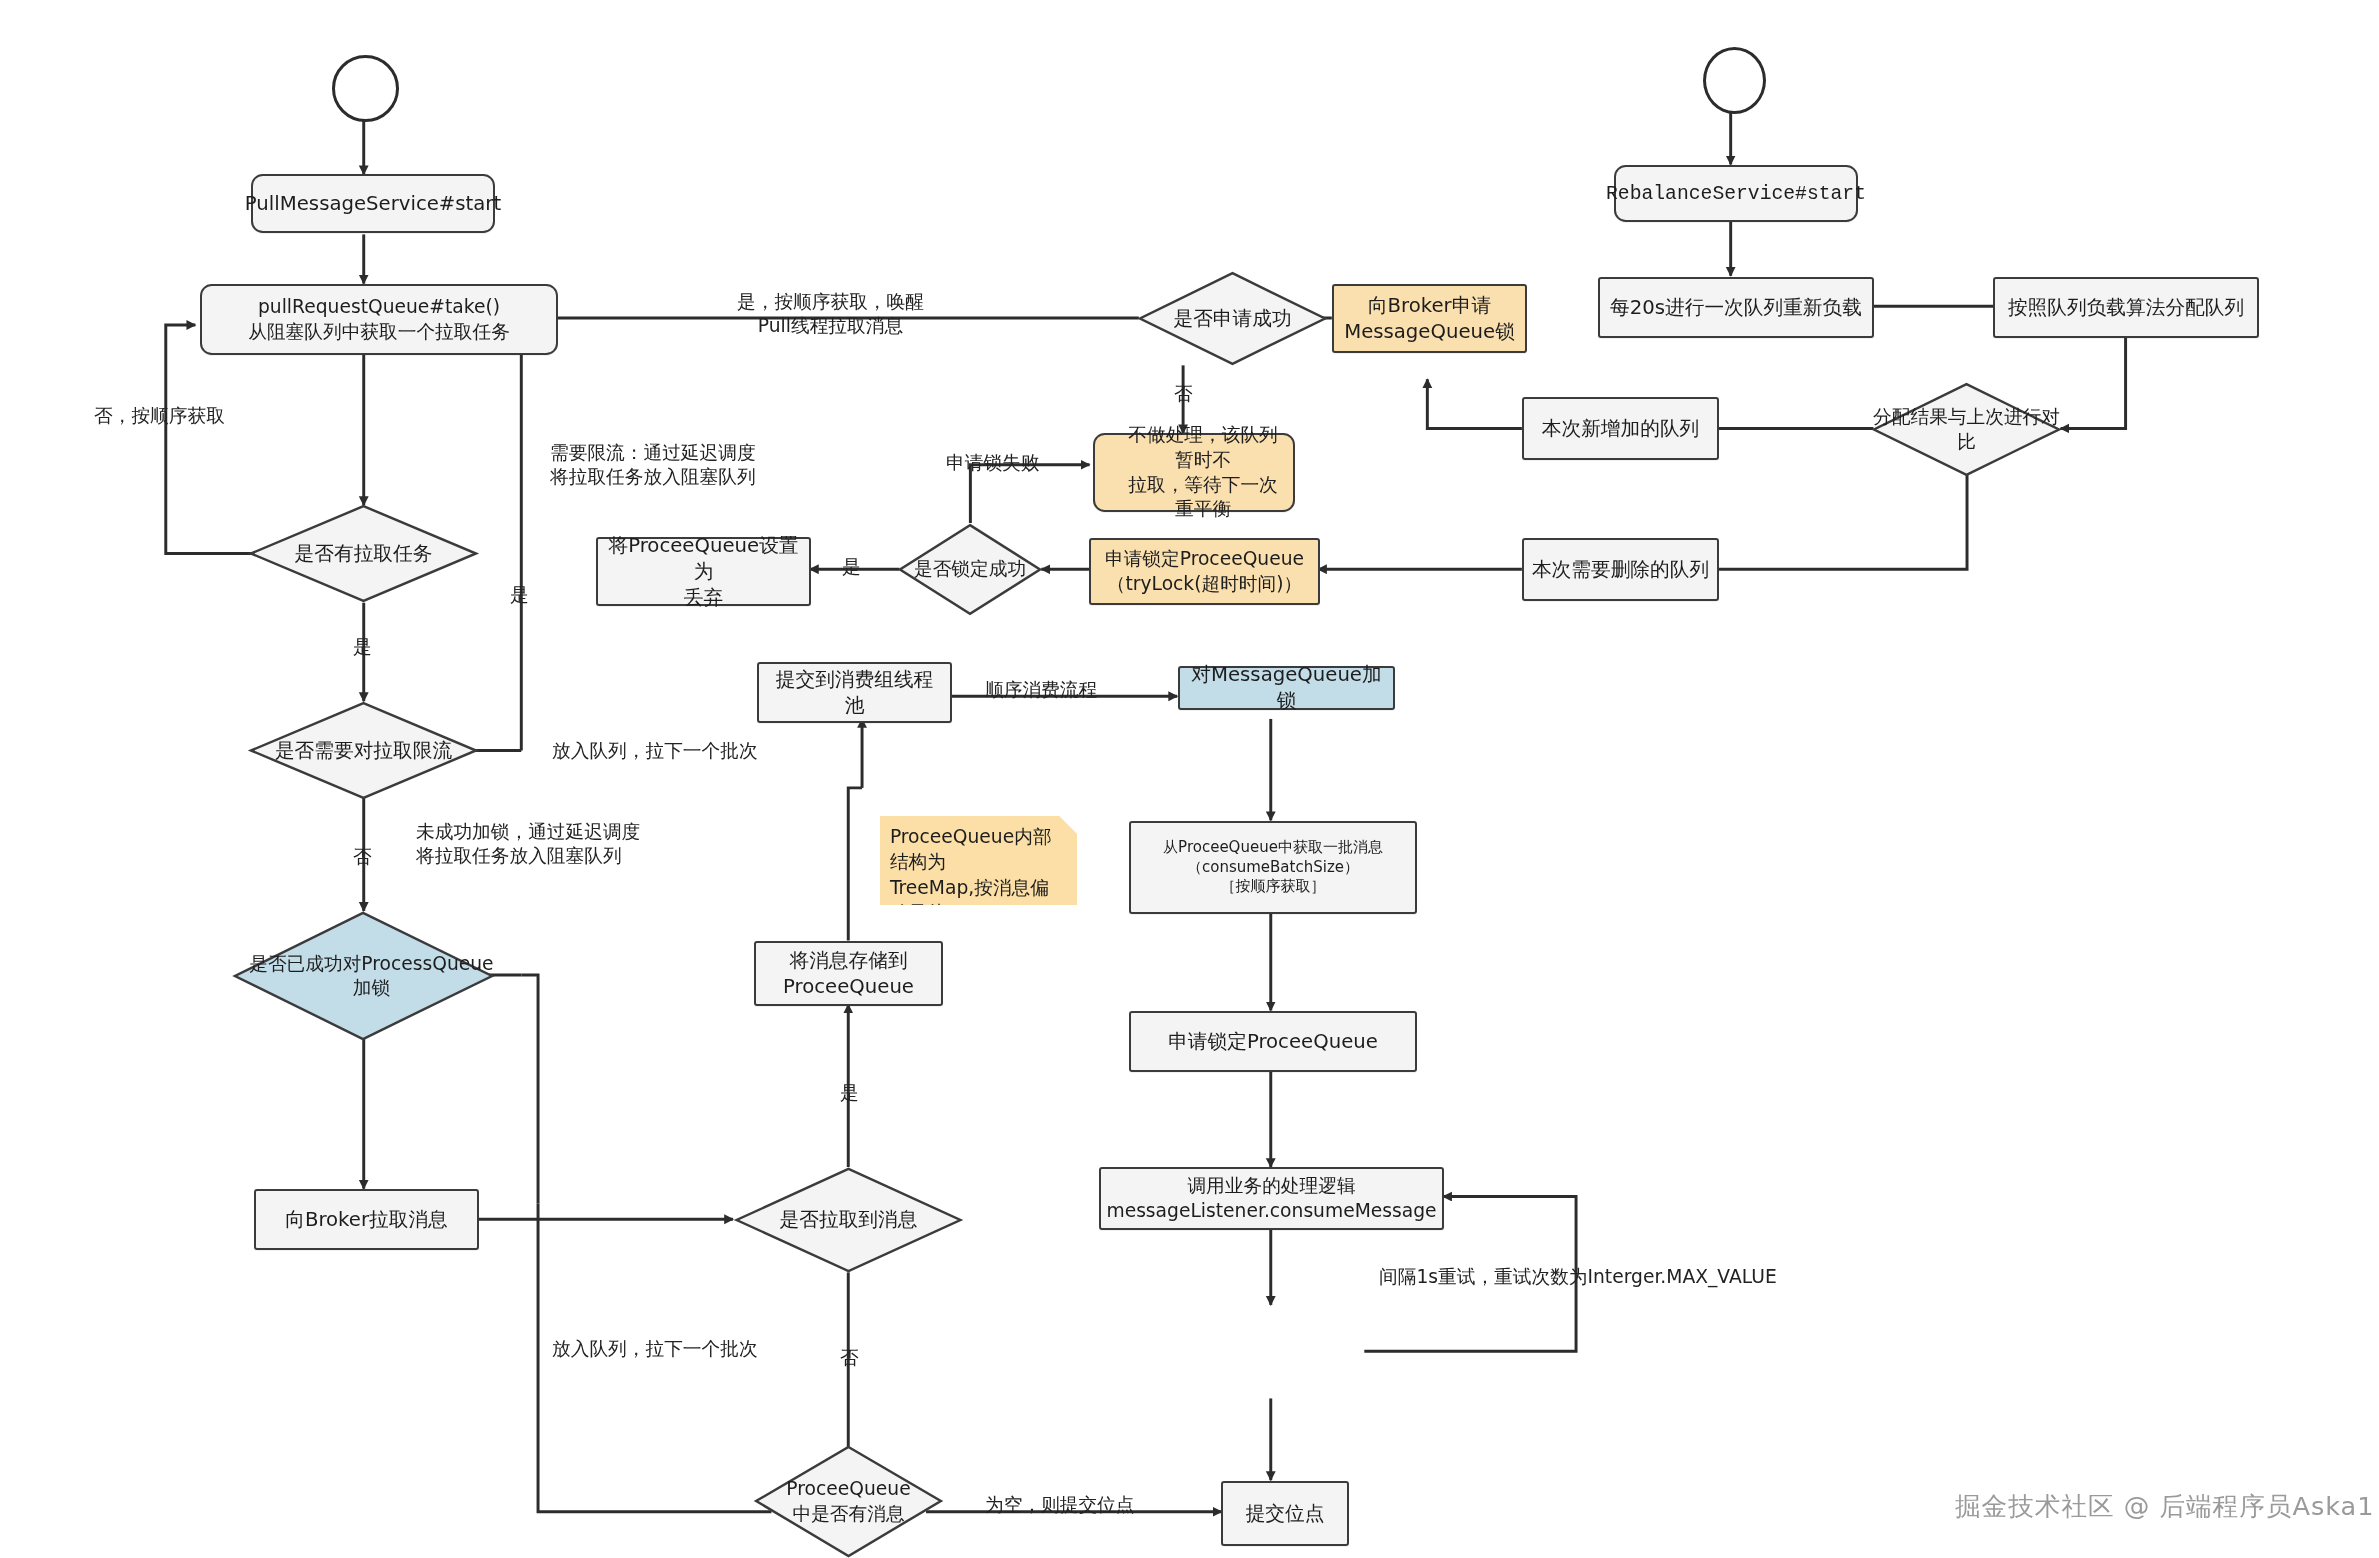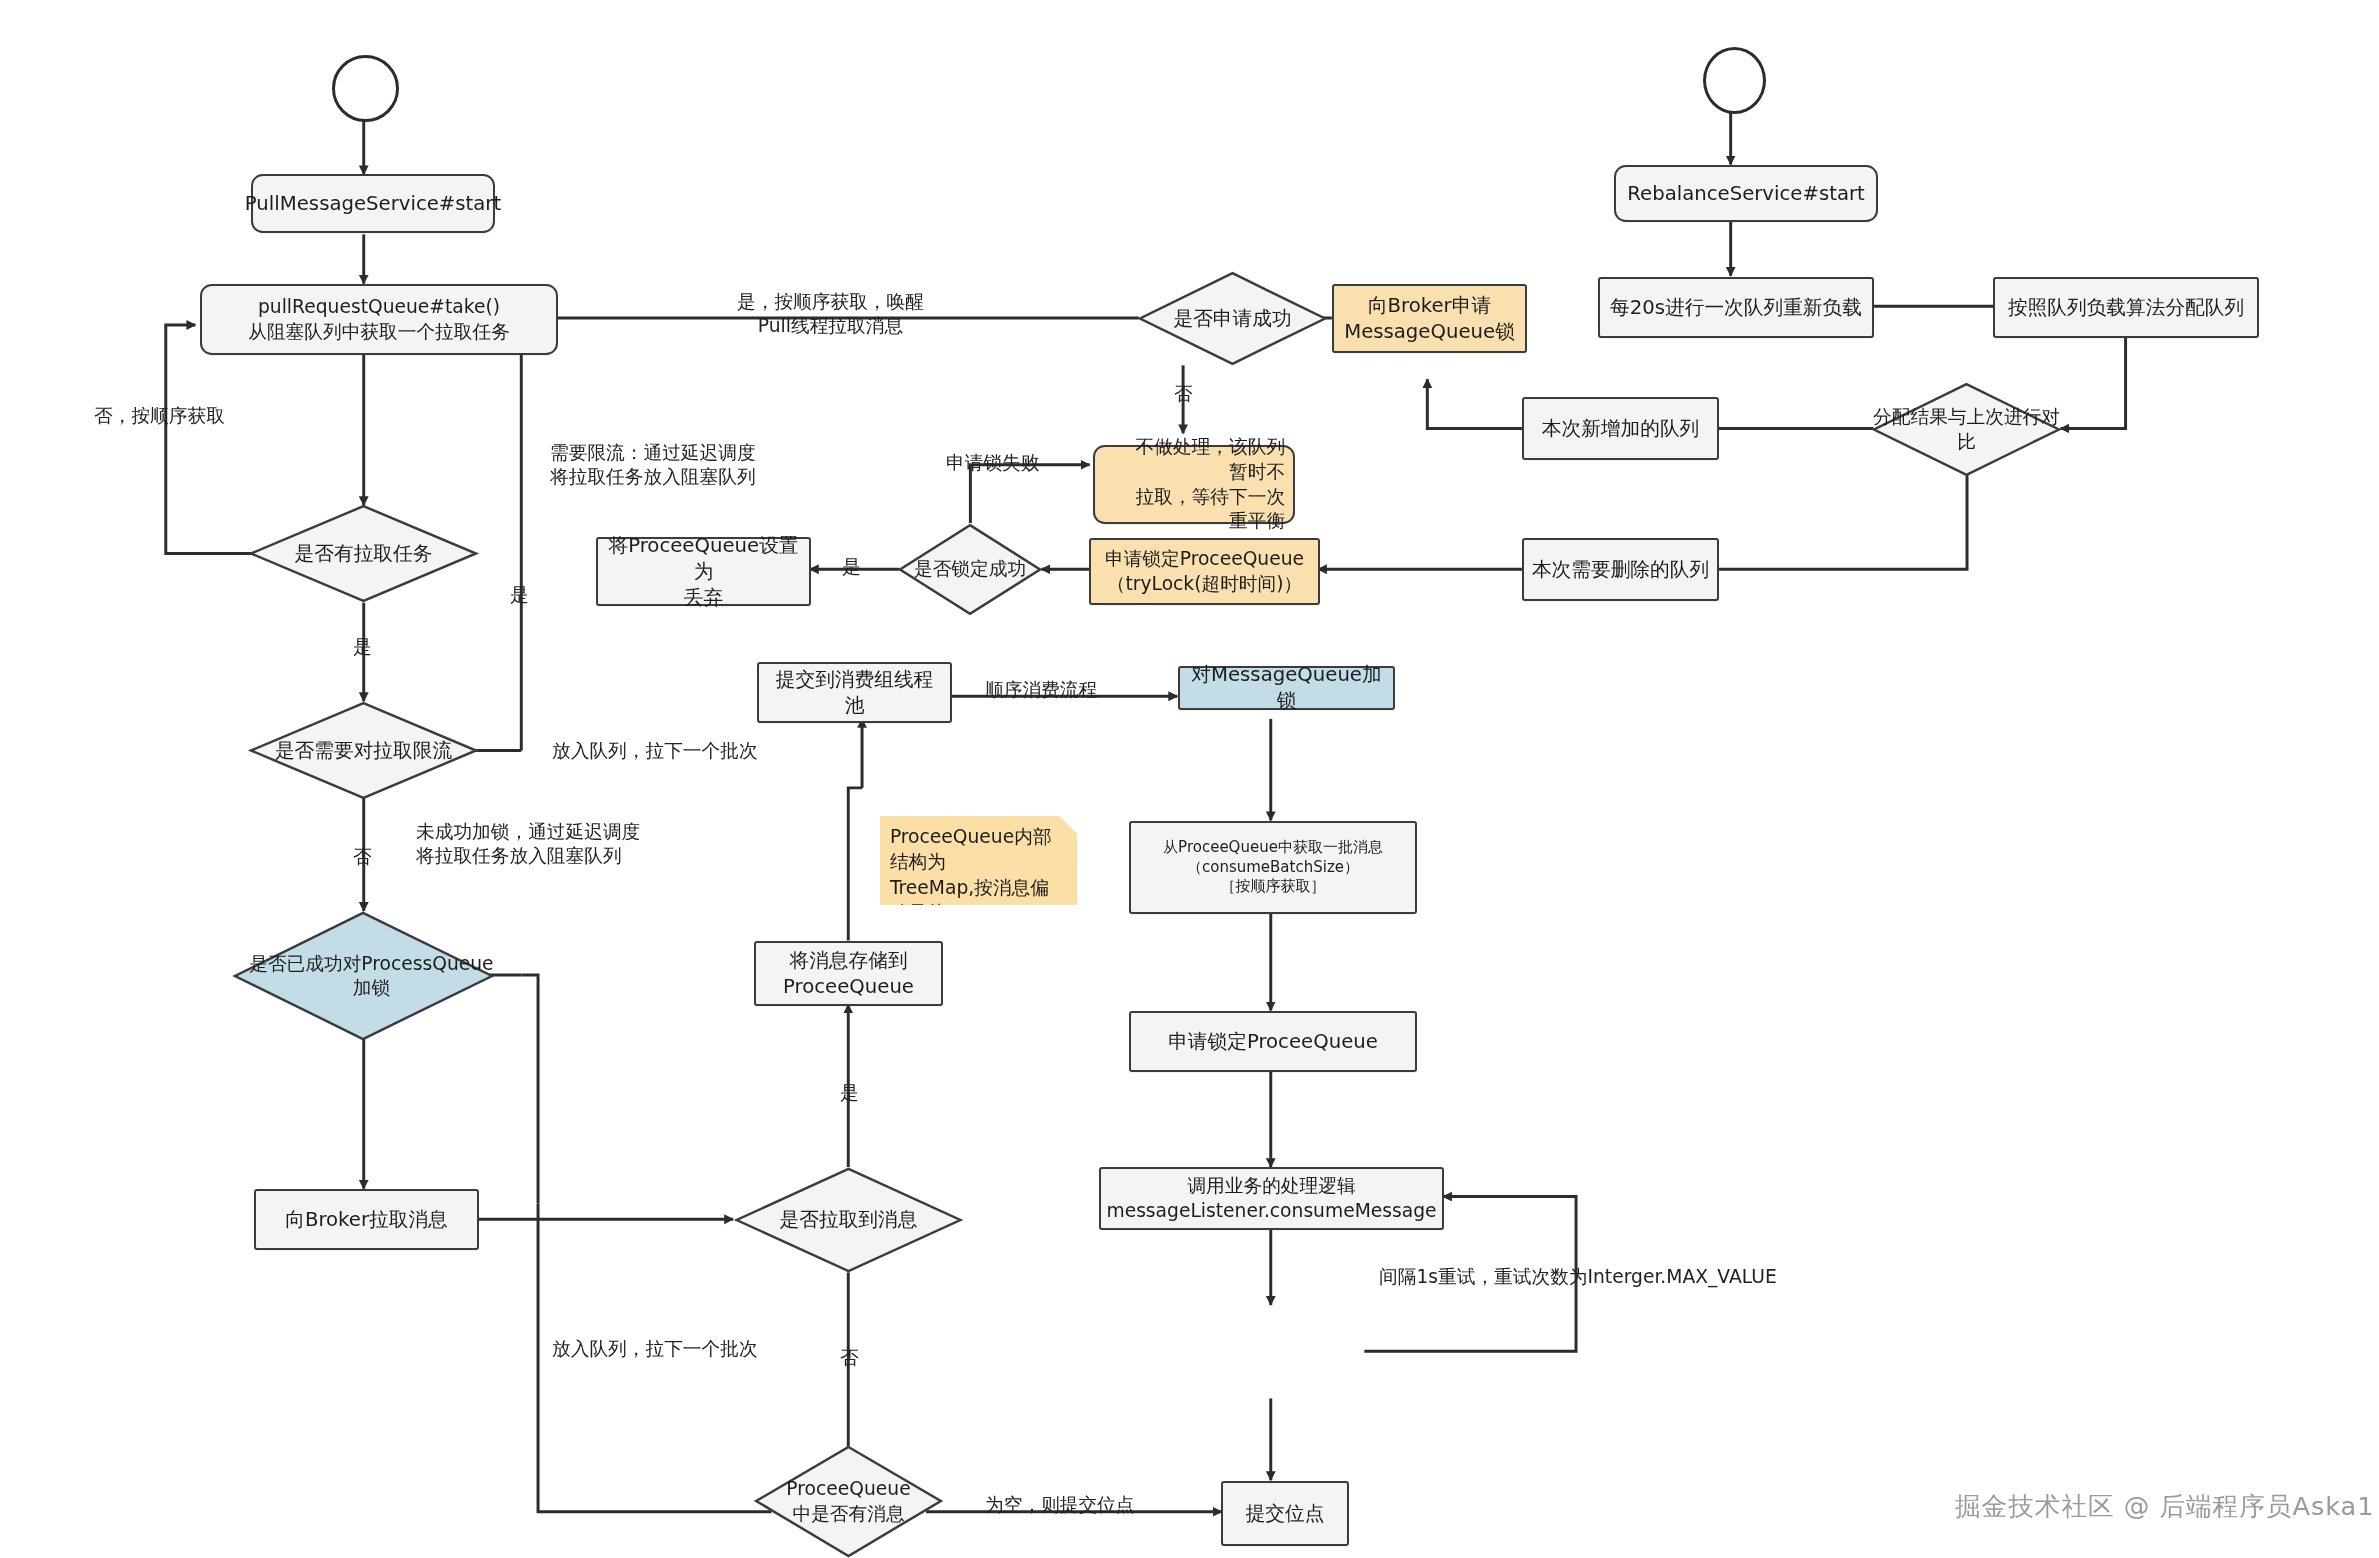--- a/index.html
+++ b/index.html
@@ -184,39 +184,39 @@
   <div class="dia-wrap" style="left:1138px;top:271px;width:189px;height:95px;">
     <svg width="189" height="95" viewBox="0 0 192 96">
         <polygon points="96,2 190,48 96,94 2,48" fill="#f4f4f4" stroke="#3b3b3b" stroke-width="2.5"></polygon>
       </svg>
     <div class="dia-label">是否申请成功</div>
   </div>
 
   <div class="node proc orange" style="left:1332px;top:284px;width:195px;height:69px;white-space:pre-line;">向Broker申请
 MessageQueue锁</div>
 
-  <div class="node proc round orange" style="left:1093px;top:433px;width:202px;height:79px;white-space:pre-line;font-size:18.7px;text-align:right;justify-content:flex-start;padding-left:26px;margin-top:12px;">不做处理，该队列暂时不
+  <div class="node proc round orange" style="left:1093px;top:433px;width:202px;height:79px;white-space:pre-line;font-size:18.7px;text-align:center;justify-content:flex-start;padding-left:26px;">不做处理，该队列暂时不
 拉取，等待下一次重平衡</div>
 
   <div class="dia-wrap" style="left:898px;top:523px;width:144px;height:93px;">
     <svg width="144" height="93" viewBox="0 0 146 94">
         <polygon points="73,2 144,47 73,92 2,47" fill="#f4f4f4" stroke="#3b3b3b" stroke-width="2.5"></polygon>
       </svg>
     <div class="dia-label" style="font-size:18.7px;">是否锁定成功</div>
   </div>
 
   <div class="node proc" style="left:596px;top:537px;width:215px;height:69px;white-space:pre-line;">将ProceeQueue设置为
 丢弃</div>
 
   <div class="node proc orange" style="left:1089px;top:538px;width:231px;height:67px;white-space:pre-line;font-size:18.7px;">申请锁定ProceeQueue
 （tryLock(超时时间)）</div>
 
   <div class="start-circle" style="left:1703px;top:47px;width:57px;height:61px;"></div>
 
-  <div class="node proc round" style="left:1614px;top:165px;width:264px;height:57px;">RebalanceService#start</div>
+  <div class="node proc round" style="left:1614px;top:165px;width:244px;height:57px;font-family:Liberation Mono, monospace;">RebalanceService#start</div>
 
   <div class="node proc" style="left:1598px;top:277px;width:276px;height:61px;">每20s进行一次队列重新负载</div>
 
   <div class="node proc" style="left:1993px;top:277px;width:266px;height:61px;">按照队列负载算法分配队列</div>
 
   <div class="dia-wrap" style="left:1872px;top:382px;width:189px;height:95px;">
     <svg width="189" height="95" viewBox="0 0 192 96">
         <polygon points="96,2 190,48 96,94 2,48" fill="#f4f4f4" stroke="#3b3b3b" stroke-width="2.5"></polygon>
       </svg>
     <div class="dia-label" style="font-size:18.7px;">分配结果与上次进行对比</div>

